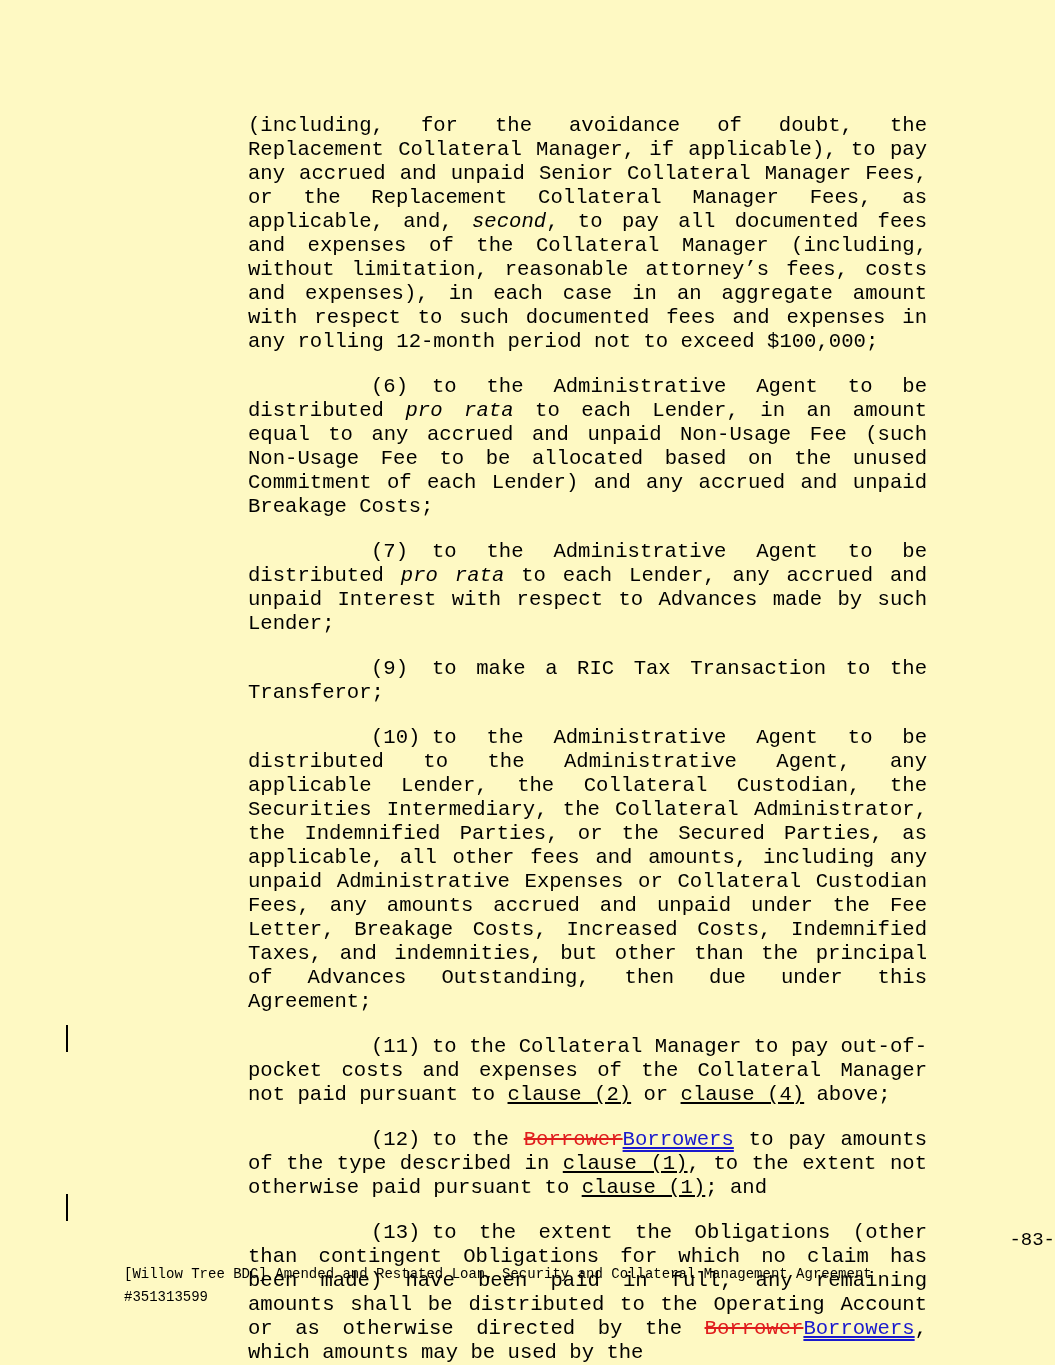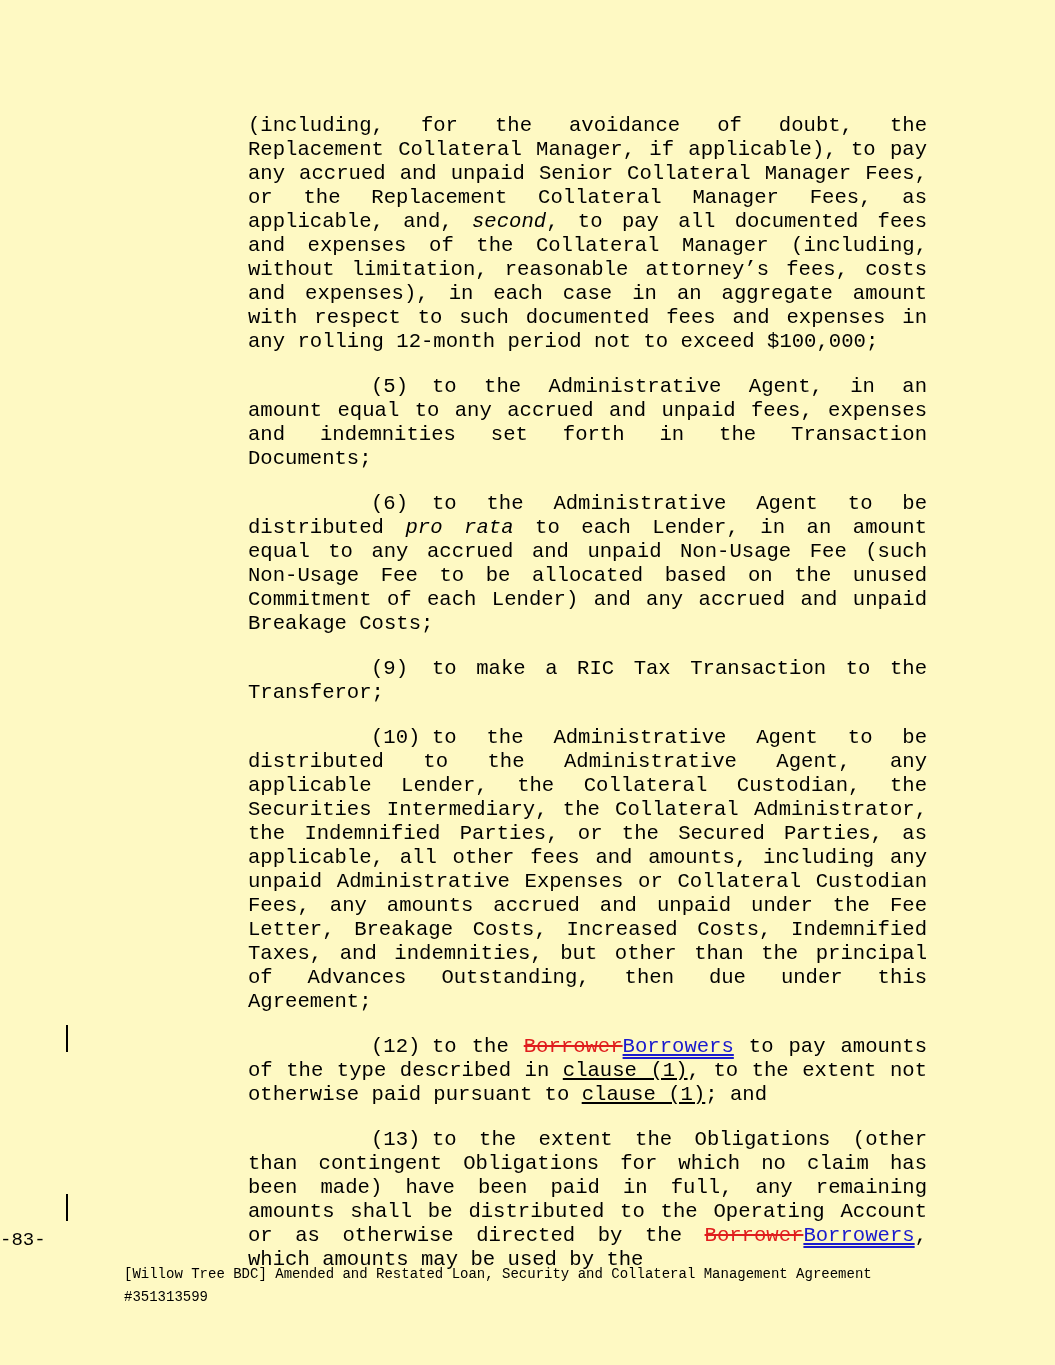--- a/index.html
+++ b/index.html
@@ -56,21 +56,21 @@
     height: 27px;
     background: #000000;
   }
   .change-bar.bar-1 { top: 1025px; }
   .change-bar.bar-2 { top: 1194px; }
   .page-number {
     position: absolute;
     top: 1229px;
     left: 0;
     width: 100%;
-    text-align: left;
+    text-align: right;
     font-size: 19px;
   }
   .footer {
     position: absolute;
     left: 124px;
     top: 1263px;
     width: 820px;
     font-size: 14px;
     line-height: 22.5px;
     text-align: left;
@@ -79,24 +79,25 @@
 </head>
 <body>
 
 <div class="page" style="--del-color: #e01e1e; --ins-color: #1a1acd; color: rgb(0, 0, 0);">
 
   <div class="change-bar bar-1"></div>
   <div class="change-bar bar-2"></div>
 
   <div class="content" id="doc-body">
       <p class="para"><span class="run-normal">(including, for the avoidance of doubt, the Replacement Collateral Manager, if applicable), to pay any accrued and unpaid Senior Collateral Manager Fees, or the Replacement Collateral Manager Fees, as applicable, and, </span><span class="run-italic">second</span><span class="run-normal">, to pay all documented fees and expenses of the Collateral Manager (including, without limitation, reasonable attorney’s fees, costs and expenses), in each case in an aggregate amount with respect to such documented fees and expenses in any rolling 12-month period not to exceed $100,000;</span></p>
-      <p class="para numbered"><span class="clause-num">(5)</span><span class="run-normal">to the Administrative Agent, in an amount equal to any accrued and unpaid fees, expenses and indemnities set forth in the Transaction Documents;</span></p>
       <p class="para numbered"><span class="clause-num">(6)</span><span class="run-normal">to the Administrative Agent to be distributed </span><span class="run-italic">pro rata</span><span class="run-normal"> to each Lender, in an amount equal to any accrued and unpaid Non-Usage Fee (such Non-Usage Fee to be allocated based on the unused Commitment of each Lender) and any accrued and unpaid Breakage Costs;</span></p>
+      <p class="para numbered"><span class="clause-num">(7)</span><span class="run-normal">to the Administrative Agent to be distributed </span><span class="run-italic">pro rata</span><span class="run-normal"> to each Lender, any accrued and unpaid Interest with respect to Advances made by such Lender;</span></p>
       <p class="para numbered"><span class="clause-num">(9)</span><span class="run-normal">to make a RIC Tax Transaction to the Transferor;</span></p>
       <p class="para numbered"><span class="clause-num">(10)</span><span class="run-normal">to the Administrative Agent to be distributed to the Administrative Agent, any applicable Lender, the Collateral Custodian, the Securities Intermediary, the Collateral Administrator, the Indemnified Parties, or the Secured Parties, as applicable, all other fees and amounts, including any unpaid Administrative Expenses or Collateral Custodian Fees, any amounts accrued and unpaid under the Fee Letter, Breakage Costs, Increased Costs, Indemnified Taxes, and indemnities, but other than the principal of Advances Outstanding, then due under this Agreement;</span></p>
+      <p class="para numbered"><span class="clause-num">(11)</span><span class="run-normal">to the Collateral Manager to pay out-of-pocket costs and expenses of the Collateral Manager not paid pursuant to </span><span class="run-underline">clause (2)</span><span class="run-normal"> or </span><span class="run-underline">clause (4)</span><span class="run-normal"> above;</span></p>
       <p class="para numbered"><span class="clause-num">(12)</span><span class="run-normal">to the </span><span class="run-deleted">Borrower</span><span class="run-inserted">Borrowers</span><span class="run-normal"> to pay amounts of the type described in </span><span class="run-underline">clause (1)</span><span class="run-normal">, to the extent not otherwise paid pursuant to </span><span class="run-underline">clause (1)</span><span class="run-normal">; and</span></p>
       <p class="para numbered"><span class="clause-num">(13)</span><span class="run-normal">to the extent the Obligations (other than contingent Obligations for which no claim has been made) have been paid in full, any remaining amounts shall be distributed to the Operating Account or as otherwise directed by the </span><span class="run-deleted">Borrower</span><span class="run-inserted">Borrowers</span><span class="run-normal">, which amounts may be used by the</span></p>
     </div>
 
   <div class="page-number">-83-</div>
 
   <div class="footer">
     <div>[Willow Tree BDC] Amended and Restated Loan, Security and Collateral Management Agreement</div>
     <div>#351313599</div>
   </div>

